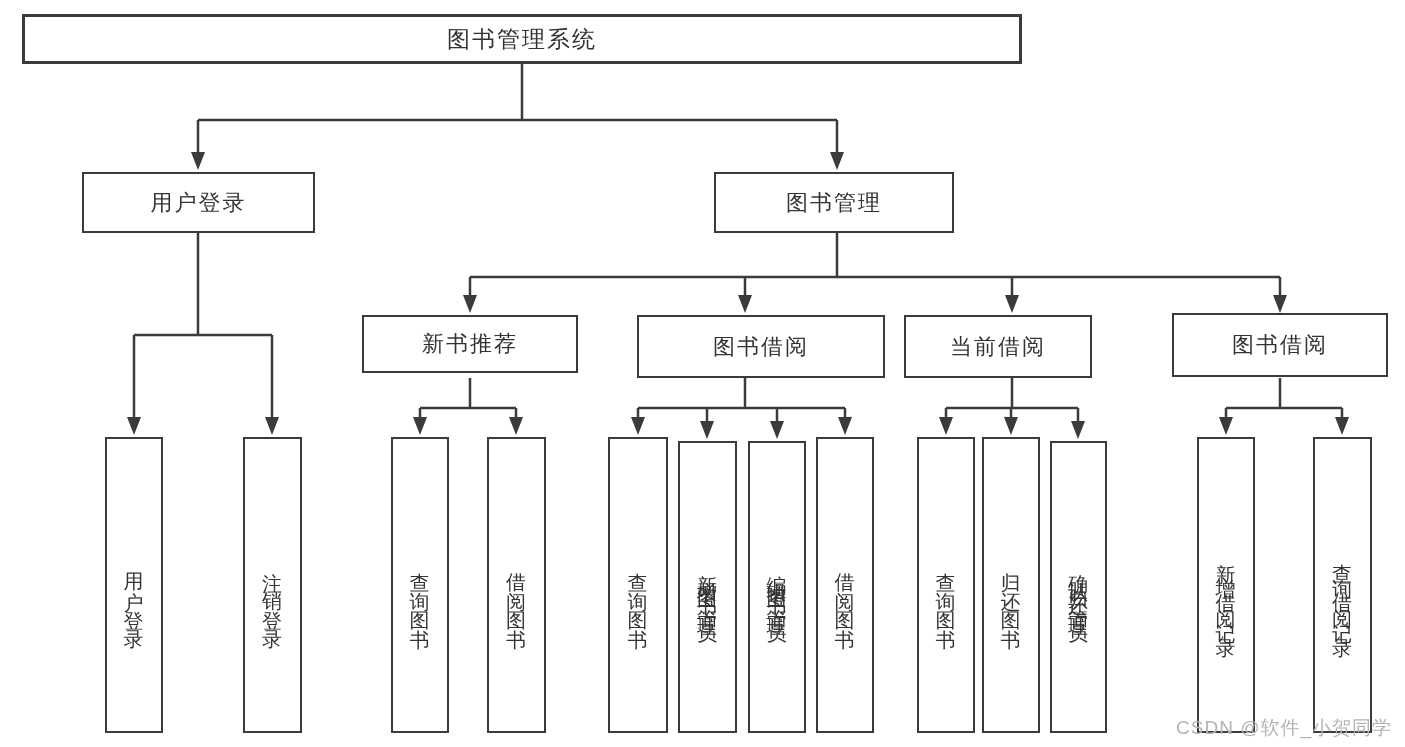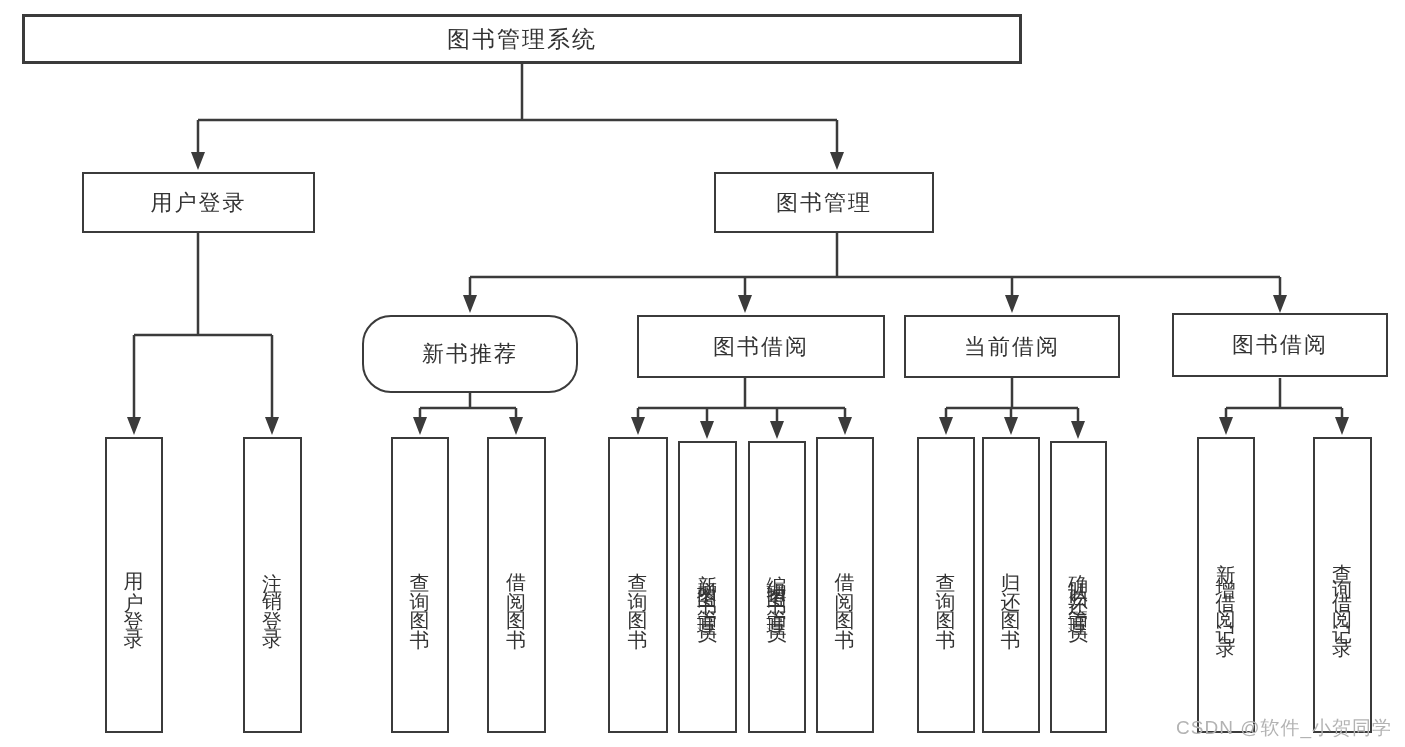--- a/index.html
+++ b/index.html
@@ -53,31 +53,31 @@
          M1219 417 L1233 417 L1226 435 Z M1335 417 L1349 417 L1342 435 Z" fill="#3b3b3b" stroke="none"></path>
   </svg>
 
   <div class="node h-node root-node" style="left:22px; top:14px; width:1000px; height:50px;">
     <span>图书管理系统</span>
   </div>
 
   <div class="node h-node" style="left:82px; top:172px; width:233px; height:61px;">
     <span>用户登录</span>
   </div>
-  <div class="node h-node" style="left:714px; top:172px; width:220px; height:61px;text-align:center;">
+  <div class="node h-node" style="left:714px; top:172px; width:240px; height:61px;text-align:center;">
     <span>图书管理</span>
   </div>
 
-  <div class="node h-node" style="left:362px; top:315px; width:216px; height:78px;border-radius:29px;">
+  <div class="node h-node" style="left:362px; top:315px; width:216px; height:58px;">
     <span>新书推荐</span>
   </div>
   <div class="node h-node" style="left:637px; top:315px; width:248px; height:63px;">
     <span>图书借阅</span>
   </div>
-  <div class="node h-node" style="left:904px; top:315px; width:216px; height:63px;align-items:center;">
+  <div class="node h-node" style="left:904px; top:315px; width:188px; height:63px;align-items:center;">
     <span>当前借阅</span>
   </div>
   <div class="node h-node" style="left:1172px; top:313px; width:216px; height:64px;">
     <span>图书借阅</span>
   </div>
 
   <div class="node v-node" style="left:105px; top:437px; width:58px; height:296px;">
     <span class="vtext">用户登录</span>
   </div>
   <div class="node v-node" style="left:243px; top:437px; width:59px; height:296px;">

